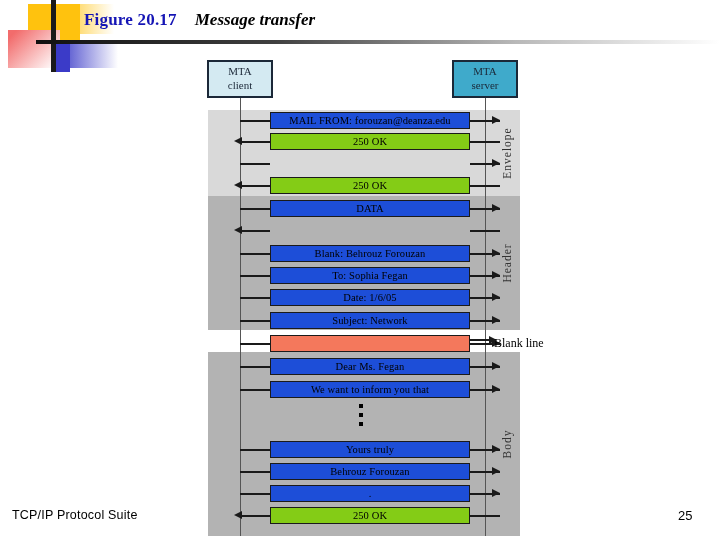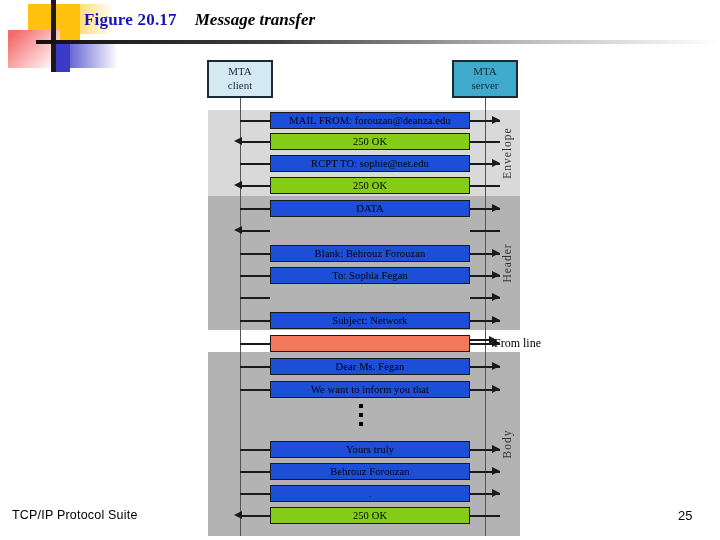--- a/index.html
+++ b/index.html
@@ -321,21 +321,20 @@
       <div class="msg-row" style="top: 133px;">
         <div class="stub right"></div>
         <div class="stub left"></div>
         <div class="arrow left"></div>
         <div class="msg-box yellow">250 OK</div>
       </div>
       <div class="msg-row" style="top: 155px;">
         <div class="stub left"></div>
         <div class="stub right"></div>
         <div class="arrow right"></div>
-        <div class="msg-box">RCPT TO: sophie@net.edu</div>
       </div>
       <div class="msg-row" style="top: 177px;">
         <div class="stub right"></div>
         <div class="stub left"></div>
         <div class="arrow left"></div>
         <div class="msg-box yellow">250 OK</div>
       </div>
       <div class="msg-row" style="top: 200px;">
         <div class="stub left"></div>
         <div class="stub right"></div>
@@ -356,20 +355,21 @@
       <div class="msg-row" style="top: 267px;">
         <div class="stub left"></div>
         <div class="stub right"></div>
         <div class="arrow right"></div>
         <div class="msg-box">To: Sophia Fegan</div>
       </div>
       <div class="msg-row" style="top: 289px;">
         <div class="stub left"></div>
         <div class="stub right"></div>
         <div class="arrow right"></div>
+        <div class="msg-box">Date: 1/6/05</div>
       </div>
       <div class="msg-row" style="top: 312px;">
         <div class="stub left"></div>
         <div class="stub right"></div>
         <div class="arrow right"></div>
         <div class="msg-box">Subject: Network</div>
       </div>
       <div class="msg-row" style="top: 335px;">
         <div class="stub left"></div>
         <div class="stub right"></div>
@@ -409,21 +409,21 @@
       <div class="msg-row" style="top: 507px;">
         <div class="stub right"></div>
         <div class="stub left"></div>
         <div class="arrow left"></div>
         <div class="msg-box yellow">250 OK</div>
       </div>
     </div>
 
   <div id="blank-line-arrow"></div>
   <div id="blank-line-arrowhead"></div>
-  <div id="blank-line-label">From line</div>
+  <div id="blank-line-label">Blank line</div>
 
   <div id="ellipsis">
     <i></i>
       <i></i>
       <i></i>
   </div>
 </div>
 
 <div id="footer-left">TCP/IP Protocol Suite</div>
 <div id="footer-page">25</div>

